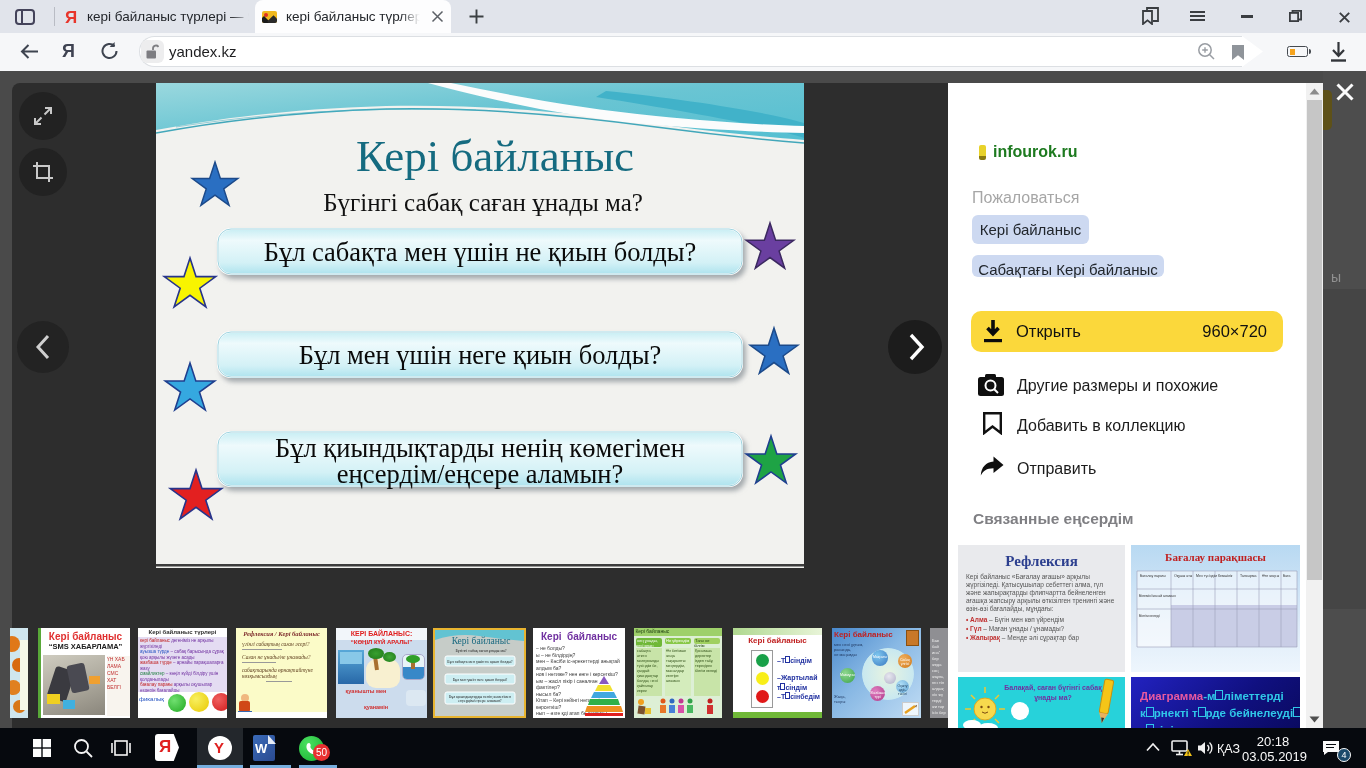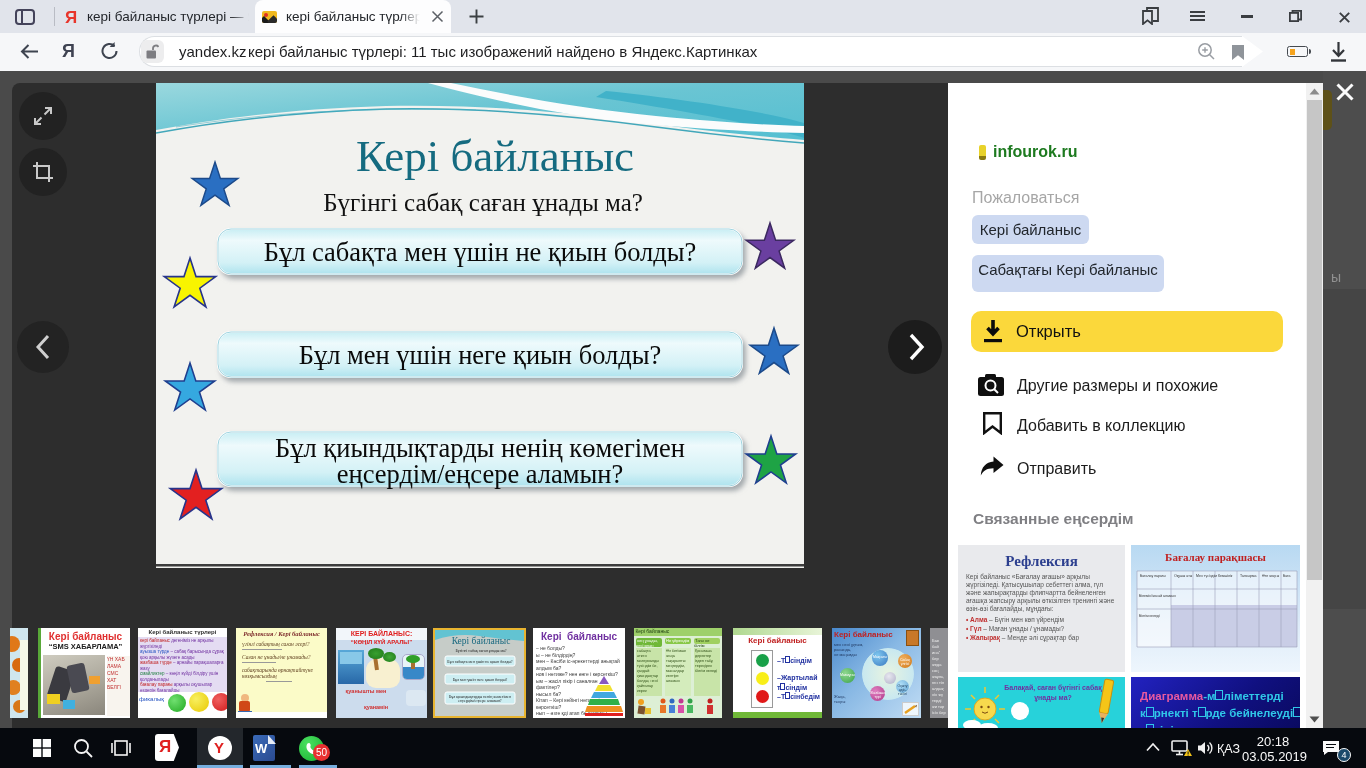--- a/index.html
+++ b/index.html
@@ -64,22 +64,21 @@
       <path d="M13.6 0 v5 h-5 z" fill="#3e4450"></path>
     </svg>
 
   <div class="abs" style="left:139px;top:3px;width:1103px;height:31px;background:#fff;border:1px solid #dcdfe3;border-radius:16px 0 0 16px;border-right:none;"></div>
   <div class="abs" style="left:1242px;top:3px;width:21px;height:31px;background:#fff;clip-path:polygon(0 0, 100% 50%, 0 100%);"></div>
   <div class="abs" style="left:141px;top:7px;width:23px;height:23px;background:#ededee;border-radius:6px;"></div>
   <svg class="abs" style="left:146px;top:11px;" width="13" height="15" viewBox="0 0 13 15">
       <rect x="0.5" y="6.5" width="9.5" height="8" rx="1" fill="#7d7d81"></rect>
       <path d="M7 6 V4.5 a3 3 0 0 1 5.5-1.6" fill="none" stroke="#7d7d81" stroke-width="1.8"></path>
     </svg>
-  <div class="abs" style="left:179px;top:10px;font-size:15px;color:#1e1e20;">yandex.kz</div>
-  <div class="abs" style="left:248px;top:10px;font-size:15px;color:#1e1e20;">кері байланыс түрлері: 11 тыс изображений найдено в Яндекс.Картинках</div>
+  <div class="abs" style="left:169px;top:10px;font-size:15px;color:#1e1e20;">yandex.kz</div>
   <svg class="abs" style="left:1197px;top:9px;" width="19" height="19" viewBox="0 0 19 19">
       <circle cx="8" cy="8" r="6.2" fill="none" stroke="#999da3" stroke-width="1.5"></circle>
       <path d="M12.5 12.5 L17 17" stroke="#999da3" stroke-width="1.5"></path>
       <path d="M8 5.2 v5.6 M5.2 8 h5.6" stroke="#999da3" stroke-width="1.4"></path>
     </svg>
   <svg class="abs" style="left:1231px;top:12px;" width="14" height="15" viewBox="0 0 14 15">
       <path d="M1 0 h12 v15 l-6-4.7 -6 4.7 z" fill="#8f949a"></path>
     </svg>
 
   <div class="abs" style="left:1287px;top:13px;width:21px;height:11px;border:1.6px solid #454a50;border-radius:2.5px;"></div>
@@ -175,28 +174,29 @@
 <div class="abs" style="left:888px;top:320px;width:54px;height:54px;border-radius:50%;background:#1c1c1c;"></div>
 <svg class="abs" style="left:905px;top:333px;" width="22" height="28" viewBox="0 0 22 28">
     <path d="M6 2 L17 14 L6 26" fill="none" stroke="#ffffff" stroke-width="3.4"></path>
   </svg>
 
 <div id="sidebar" class="abs" style="left:948px;top:83px;width:358px;height:645px;background:#fff;overflow:hidden;">
   <div class="abs" style="left:31px;top:62px;width:7px;height:15px;background:#e8d22a;border-radius:2px;border-bottom:4px solid #8a7a10;"></div>
   <div class="abs" style="left:45px;top:60px;font-size:16px;font-weight:bold;color:#1d7a1f;">infourok.ru</div>
   <div class="abs" style="left:24px;top:106px;font-size:16px;color:#a6a6a6;text-align:right;">Пожаловаться</div>
   <div class="abs" style="left:24px;top:132px;width:117px;height:29px;background:#cdd9f1;border-radius:6px;font-size:15px;color:#21262c;text-align:center;line-height:29px;">Кері байланыс</div>
-  <div class="abs" style="left:24px;top:172px;width:192px;height:37px;background:#cdd9f1;border-radius:6px;font-size:15px;color:#21262c;text-align:center;line-height:29px;">Сабақтағы Кері байланыс</div>
+  <div class="abs" style="left:24px;top:172px;width:192px;height:22px;background:#cdd9f1;border-radius:6px;font-size:15px;color:#21262c;text-align:center;line-height:29px;">Сабақтағы Кері байланыс</div>
 
   <div class="abs" style="left:23px;top:228px;width:312px;height:41px;background:#fbd83b;border-radius:10px;"></div>
   <svg class="abs" style="left:35px;top:236px;" width="20" height="25" viewBox="0 0 20 25">
       <path d="M10 1 V14 M4.5 9 L10 14.8 L15.5 9" fill="none" stroke="#0c0c0c" stroke-width="3.6"></path>
       <rect x="1" y="20" width="18" height="3.2" fill="#0c0c0c"></rect>
     </svg>
   <div class="abs" style="left:68px;top:239px;font-size:16.5px;color:#111;">Открыть</div>
+  <div class="abs" style="left:23px;top:239px;width:296px;text-align:right;font-size:16.5px;color:#111;">960×720</div>
 
   <svg class="abs" style="left:30px;top:291px;" width="27" height="23" viewBox="0 0 27 23">
     <rect x="0" y="3" width="26" height="19" rx="2.5" fill="#0f0f0f"></rect>
       <rect x="7" y="0" width="11" height="6" rx="1.5" fill="#0f0f0f"></rect>
     <circle cx="12.5" cy="11.5" r="5" fill="none" stroke="#fff" stroke-width="2"></circle>
       <path d="M16 15 L20 19" stroke="#fff" stroke-width="2"></path>
   </svg>
   <div class="abs" style="left:69px;top:294px;font-size:16px;color:#1c1c1c;">Другие размеры и похожие</div>
 
   <svg class="abs" style="left:34px;top:329px;" width="21" height="23" viewBox="0 0 21 23">

